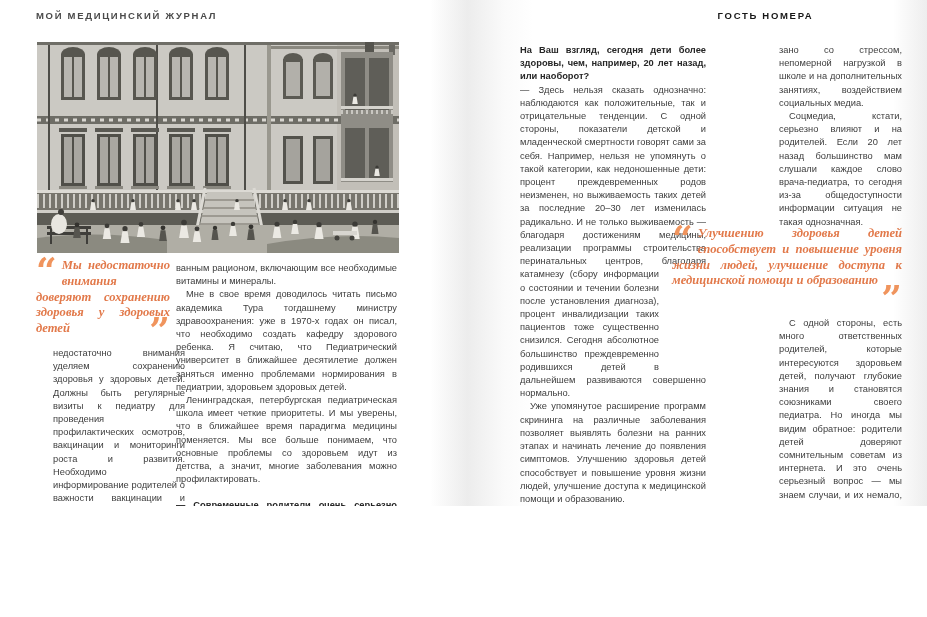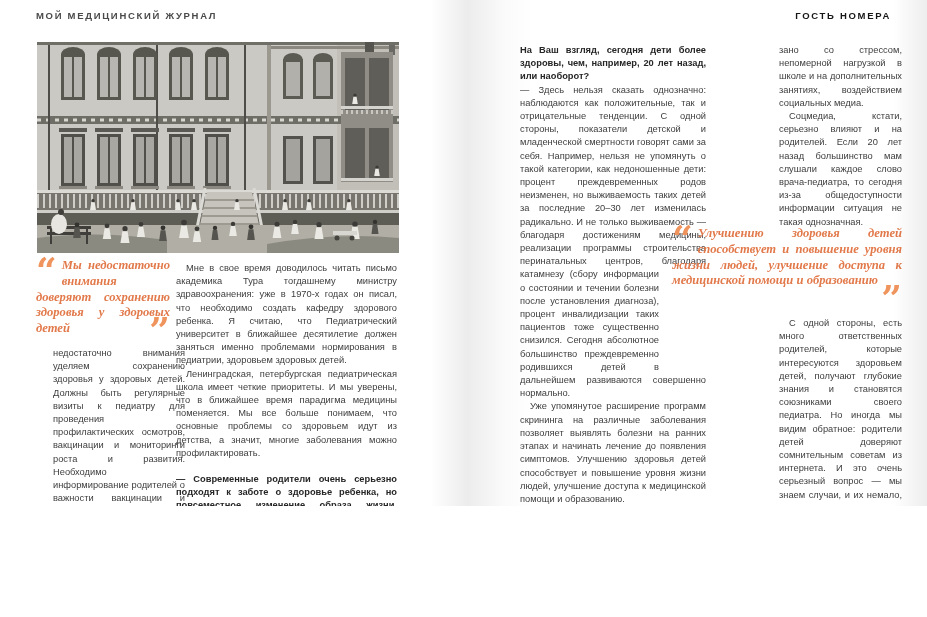--- a/index.html
+++ b/index.html
@@ -4,21 +4,21 @@
 <style>
   html,body { margin:0; padding:0; background:#ffffff; }
   .spread {
     position:relative; width:927px; height:506px; background:#ffffff;
     font-family:"Liberation Sans", sans-serif; overflow:hidden;
   }
   .abs { position:absolute; }
   .kicker {
     font-size:9.5px; font-weight:bold; letter-spacing:1.7px; color:#4a4a4a;
   }
-  .kicker-right { color:#161616; text-align:right; }
+  .kicker-right { color:#161616; text-align:center; }
   .body-text {
     font-size:9.3px; line-height:13.2px; color:#3d3d3d; text-align:justify;
   }
   .body-text p { margin:0; }
   .ind { text-indent:10px; }
   .bold-para { font-weight:bold; color:#262626; }
   .gap-top { margin-top:13px !important; }
   .pullquote {
     font-family:"Liberation Serif", serif; font-style:italic; font-weight:bold;
     color:#e2794a; font-size:12.6px; line-height:15.8px; text-align:justify;
@@ -261,20 +261,21 @@
 
   <div class="abs pq-left pullquote">
     <span class="q-open">“</span><span>Мы недостаточно внимания доверяют сохранению здоровья у здоровых детей</span><span class="q-close">”</span>
   </div>
 
   <div class="abs col-l1 body-text">
     <p>недостаточно внимания уделяем сохранению здоровья у здоровых детей. Должны быть регулярные визиты к педиатру для проведения профилактических осмотров, вакцинации и мониторинги роста и развития. Необходимо информирование родителей о важности вакцинации и возможных рисках отказа от нее, информация о принципах здорового питания, обеспечения ребенка разнообразным и сбалансиро-</p>
   </div>
 
   <div class="abs col-l2 body-text">
+    <p>ванным рационом, включающим все необходимые витамины и минералы.</p>
     <p class="ind">Мне в свое время доводилось читать письмо академика Тура тогдашнему министру здравоохранения: уже в 1970-х годах он писал, что необходимо создать кафедру здорового ребенка. Я считаю, что Педиатрический университет в ближайшее десятилетие должен заняться именно проблемами нормирования в педиатрии, здоровьем здоровых детей.</p>
     <p class="ind">Ленинградская, петербургская педиатрическая школа имеет четкие приоритеты. И мы уверены, что в ближайшее время парадигма медицины поменяется. Мы все больше понимаем, что основные проблемы со здоровьем идут из детства, а значит, многие заболевания можно профилактировать.</p>
     <p class="bold-para gap-top">— Современные родители очень серьезно подходят к заботе о здоровье ребенка, но повсеместное изменение образа жизни, ухудшение экологии и другие глобальные факторы сказываются на нем, скорее, негативно.</p>
   </div>
 
   <div class="abs col-ra body-text">
     <p class="bold-para">На Ваш взгляд, сегодня дети более здоровы, чем, например, 20 лет назад, или наоборот?</p>
     <p>
       <span>— Здесь нельзя сказать однозначно: наблюдаются как положительные, так и отрицательные тенденции. С одной стороны, показатели детской и младенческой смертности говорят сами за себя. Например, нельзя не упомянуть о такой категории, как недоношенные дети: процент преждевременных родов неизменен, но выживаемость таких детей за последние 20–30 лет изменилась радикально. И не только выживаемость — благодаря достижениям медицины, реализации программы строительства перинатальных центров, благодаря катамнезу</span>
       <span class="qspacer"></span>

